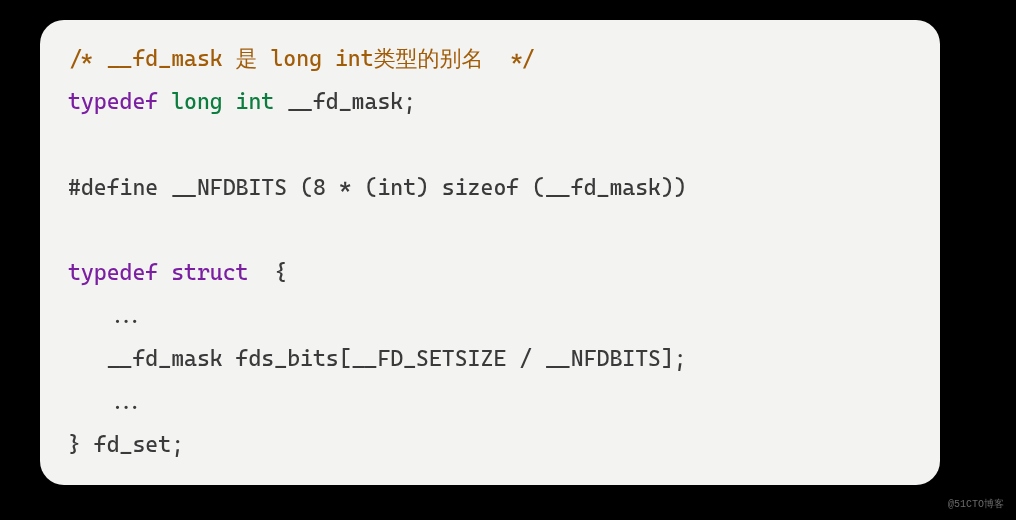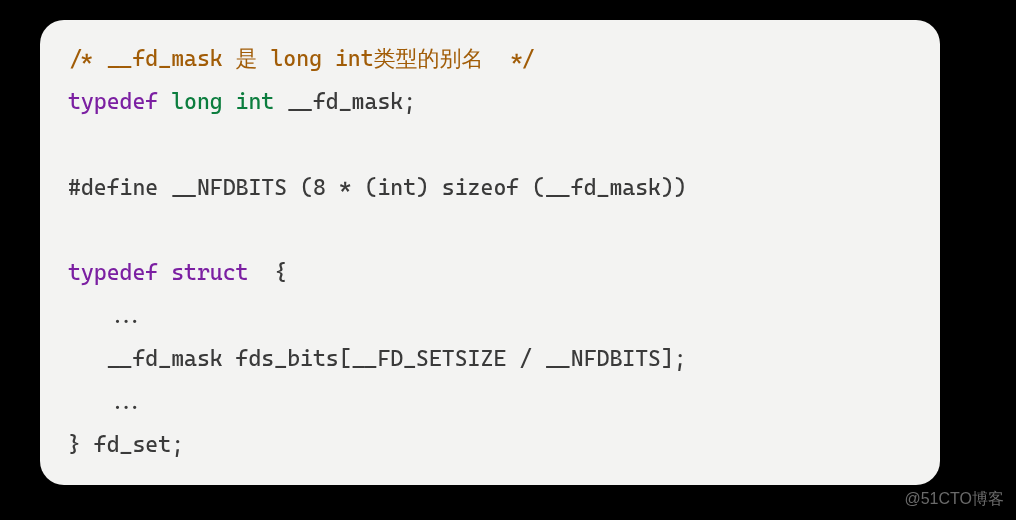--- a/index.html
+++ b/index.html
@@ -32,22 +32,22 @@
   }
   .c-comment { color: #a15c07; }
   .c-keyword { color: #7b1fa2; }
   .c-type    { color: #0b7d3e; }
   .c-plain   { color: #3a3a3a; }
   .watermark {
     position: absolute;
     right: 12px;
     bottom: 6px;
     color: #6a6a6a;
-    font-size: 16px;
-    font-family: Liberation Sans, sans-serif;
+    font-size: 10px;
+    font-family: Liberation Mono, monospace;
   }
 </style>
 </head>
 <body>
 
 <div class="code-card">
 <pre><span class="c-comment"><span>/* </span><span>__fd_mask 是 long int类型的别名  </span><span>*/</span></span>
 <span class="c-keyword">typedef</span> <span class="c-type">long</span> <span class="c-type">int</span><span class="c-plain"> __fd_mask;</span>
 <span></span>
 <span class="c-plain">#define __NFDBITS (8 * (int) sizeof (__fd_mask))</span>

